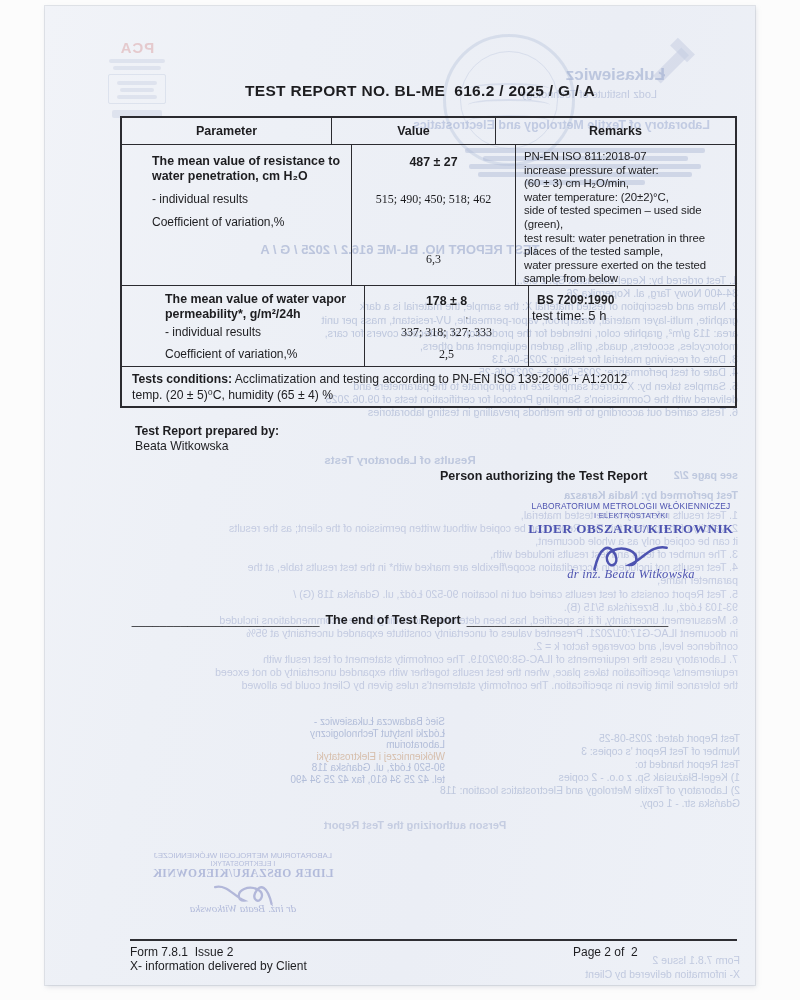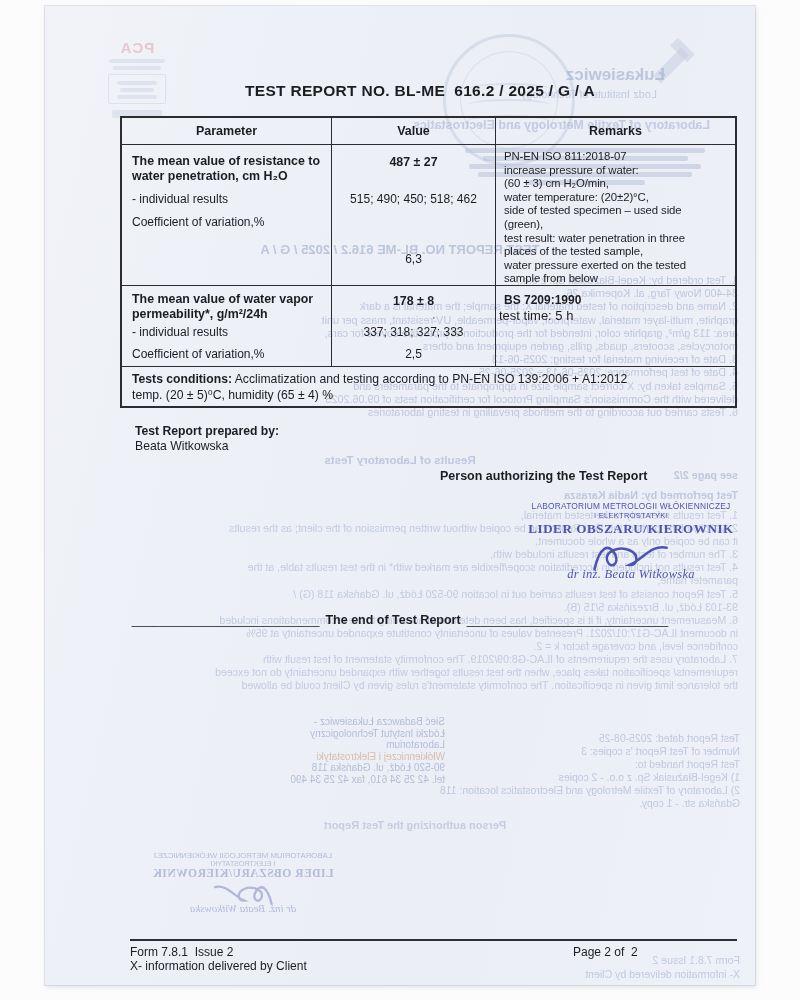--- a/index.html
+++ b/index.html
@@ -21,26 +21,26 @@
   .title{position:absolute;top:76px;left:0;width:710px;text-align:center;
     font-size:15.5px;font-weight:bold;letter-spacing:.3px;white-space:pre;transform:translateX(20px);}
   .rtable{position:absolute;left:75px;top:110px;width:617px;border:2px solid #2b2b30;box-sizing:border-box;background:transparent;}
   .trow{display:flex;border-bottom:1.5px solid #2b2b30;}
   .trow:last-child{border-bottom:none;}
   .c1{width:210px;}.c2{width:164px;}.c3{flex:1;}
   .cell{position:relative;box-sizing:border-box;border-right:1.5px solid #2b2b30;}
   .cell:last-child{border-right:none;}
   .hrow{height:26px;}
   .hcell{display:flex;align-items:center;justify-content:center;font-weight:bold;font-size:12.5px;}
-  .row1{height:140px;}
-  .row2{height:80px;}
+  .row1{height:140px;padding-left:20px;}
+  .row2{height:80px;padding-left:33px;}
   .pname{position:absolute;left:10px;right:5px;font-weight:bold;font-size:12.4px;line-height:15px;}
   .sub{position:absolute;left:10px;font-size:12px;}
   .vmain{position:absolute;width:100%;text-align:center;font-weight:bold;font-size:12.4px;}
-  .vsub{position:absolute;width:100%;text-align:center;font-size:12px;}
+  .vsub{position:absolute;width:100%;text-align:center;font-size:12px;font-family:Liberation Serif, serif;}
   .r1 .pname{top:9px;} .r1 .ind{top:47px;} .r1 .cov{top:70px;}
   .r1 .vmain{top:10px;} .r1 .vind{top:47px;} .r1 .vcov{top:70px;margin-top:37px;}
   .r2 .pname{top:6px;} .r2 .ind{top:39px;} .r2 .cov{top:61px;}
   .r2 .vmain{top:8px;} .r2 .vind{top:39px;} .r2 .vcov{top:61px;}
   .stray{position:absolute;top:29px;left:62%;font-size:9px;color:#44444a;}
   .remarks{position:absolute;top:5px;left:8px;right:3px;font-size:11.4px;line-height:13.6px;letter-spacing:-.1px;}
   .rem-title{position:absolute;top:7px;left:8px;font-size:12px;font-weight:bold;}
   .rem-sub{position:absolute;top:22px;left:3px;font-size:13px;}
   .condrow{display:block;height:39px;position:relative;}
   .condtext{position:absolute;top:4px;left:10px;right:8px;font-size:12.2px;line-height:16px;}

